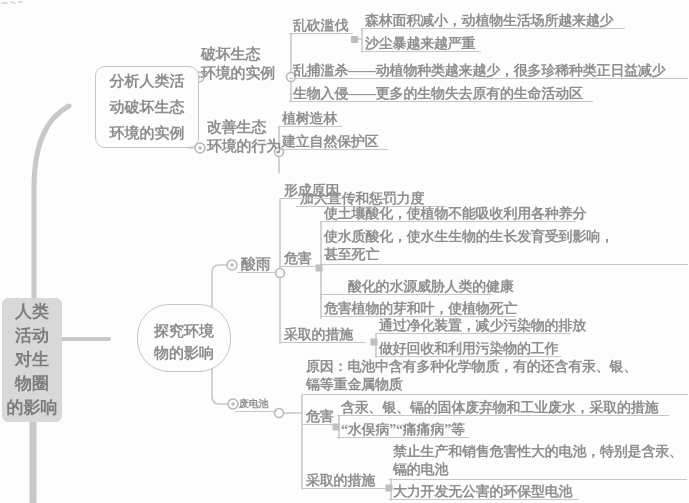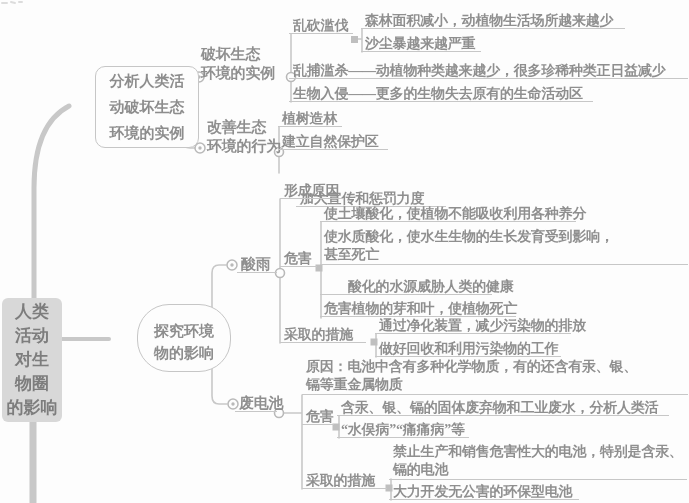--- a/index.html
+++ b/index.html
@@ -152,27 +152,27 @@
   <div class="nd leaf2" style="left:320px;top:228px;width:368px;">
     <span>使水质酸化，使水生生物的生长发育受到影响，</span>
     <span>甚至死亡</span>
   </div>
   <div class="nd leaf" style="left:320px;top:279px;width:172px;padding-left:28px;">酸化的水源威胁人类的健康</div>
   <div class="nd leaf" style="left:320px;top:301px;width:196px;">危害植物的芽和叶，使植物死亡</div>
   <div class="nd leaf" style="left:280px;top:327px;width:86px;">采取的措施</div>
   <div class="nd leaf" style="left:375px;top:318px;width:196px;">通过净化装置，减少污染物的排放</div>
   <div class="nd leaf" style="left:375px;top:341px;width:186px;">做好回收和利用污染物的工作</div>
 
-  <div class="nd leaf" style="left:235px;top:396px;width:42px;font-size:15px;">废电池</div>
+  <div class="nd leaf" style="left:235px;top:396px;width:42px;font-size:10px;">废电池</div>
   <div class="nd leaf2" style="left:302px;top:358px;width:386px;">
     <span>原因：电池中含有多种化学物质，有的还含有汞、银、</span>
     <span>镉等重金属物质</span>
   </div>
   <div class="nd leaf" style="left:302px;top:409px;width:32px;">危害</div>
-  <div class="nd leaf" style="left:337px;top:400px;width:332px;">含汞、银、镉的固体废弃物和工业废水，分析人类活</div>
+  <div class="nd leaf" style="left:337px;top:400px;width:332px;">含汞、银、镉的固体废弃物和工业废水，采取的措施</div>
   <div class="nd leaf" style="left:337px;top:422px;width:132px;">“水俣病”“痛痛病”等</div>
   <div class="nd leaf" style="left:302px;top:473px;width:85px;">采取的措施</div>
   <div class="nd leaf2" style="left:389px;top:443px;width:298px;">
     <span>禁止生产和销售危害性大的电池，特别是含汞、</span>
     <span>镉的电池</span>
   </div>
   <div class="nd leaf" style="left:389px;top:484px;width:190px;">大力开发无公害的环保型电池</div>
 
 </div>
 

